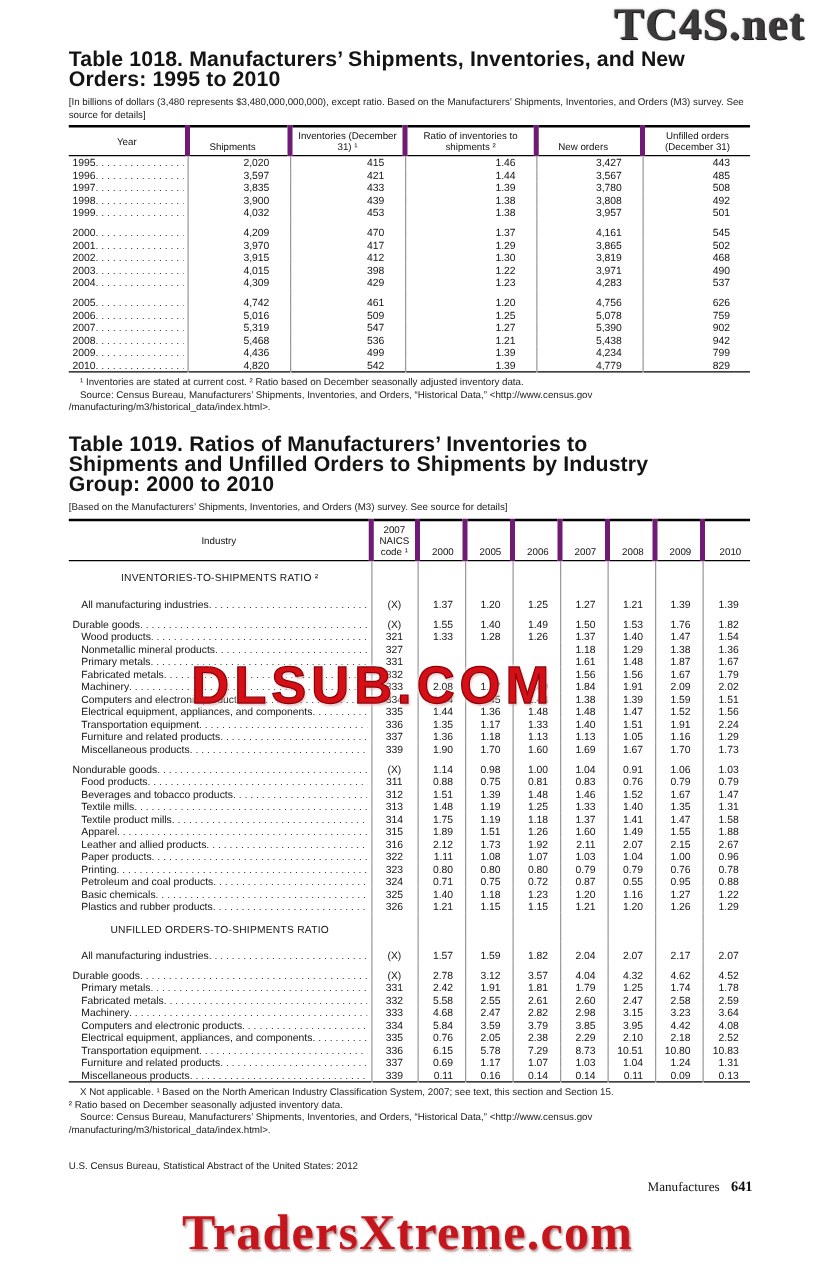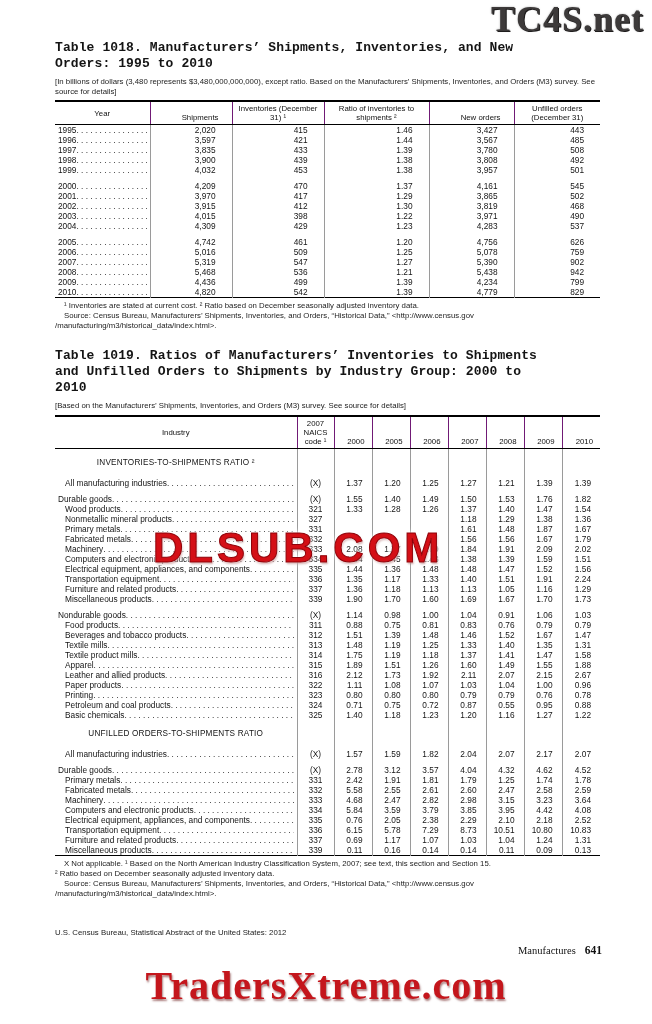--- a/index.html
+++ b/index.html
@@ -30,36 +30,35 @@
   }
   .wm-bottom{
     position:absolute;top:964px;left:50%;transform:translateX(-50%);z-index:20;
     font-family:"Liberation Serif",serif;font-weight:bold;font-size:40px;line-height:44px;
     color:#c4161c;letter-spacing:1px;white-space:nowrap;
     text-shadow:1px 2px 2px rgba(90,0,0,.5);
   }
 
   
   .tbl-title{
-    font-size:13px;line-height:16px;font-weight:bold;margin:0 0 5px;max-width:505px;
+    font-size:17px;line-height:16px;font-weight:bold;margin:0 0 5px;max-width:505px;
     letter-spacing:.1px;
-    font-family:Liberation Mono, monospace;
   }
   .tbl-note{font-size:7.8px;line-height:9.5px;margin:0 0 4px;color:#1c1c1c;max-width:545px}
 
   
   table{border-collapse:collapse;width:545px;table-layout:fixed}
   .datatable{border-top:2.5px solid #000;border-bottom:1.5px solid #000}
   th{
     font-weight:normal;font-size:7.8px;line-height:9px;color:#111;
-    border-left:1px solid #701a75;border-bottom:1px solid #000;
+    border-left:4px solid #701a75;border-bottom:1px solid #000;
     padding:2px 3px;vertical-align:bottom;text-align:center;
   }
   th:first-child{border-left:none;vertical-align:middle}
-  th.h-right{text-align:right;padding-right:13px}
+  th.h-right{padding-right:13px}
   td{
     font-size:8.3px;line-height:10px;border-left:1px solid #9a9a9a;
     padding:0 3px;vertical-align:bottom;
   }
   td:first-child{border-left:none}
   tr.gap td{padding-top:6px}
   tr.b td{font-weight:normal}
   .num{text-align:right}
   .t1018 .num{padding-right:16px}
   .t1019 .num{padding-right:9px}
@@ -744,20 +743,36 @@
               <td class="naics">325</td>
               <td class="num">1.40</td>
               <td class="num">1.18</td>
               <td class="num">1.23</td>
               <td class="num">1.20</td>
               <td class="num">1.16</td>
               <td class="num">1.27</td>
               <td class="num">1.22</td>
             </tr>
             <tr>
+              <td class="ind">
+                <div class="lead">
+                  <span class="lbl">Plastics and rubber products</span>
+                  <span class="dots"></span>
+                </div>
+              </td>
+              <td class="naics">326</td>
+              <td class="num">1.21</td>
+              <td class="num">1.15</td>
+              <td class="num">1.15</td>
+              <td class="num">1.21</td>
+              <td class="num">1.20</td>
+              <td class="num">1.26</td>
+              <td class="num">1.29</td>
+            </tr>
+            <tr>
               <td class="sec-head">UNFILLED ORDERS-TO-SHIPMENTS RATIO</td>
               <td class="naics"></td>
               <td class="num"></td>
               <td class="num"></td>
               <td class="num"></td>
               <td class="num"></td>
               <td class="num"></td>
               <td class="num"></td>
               <td class="num"></td>
             </tr>

